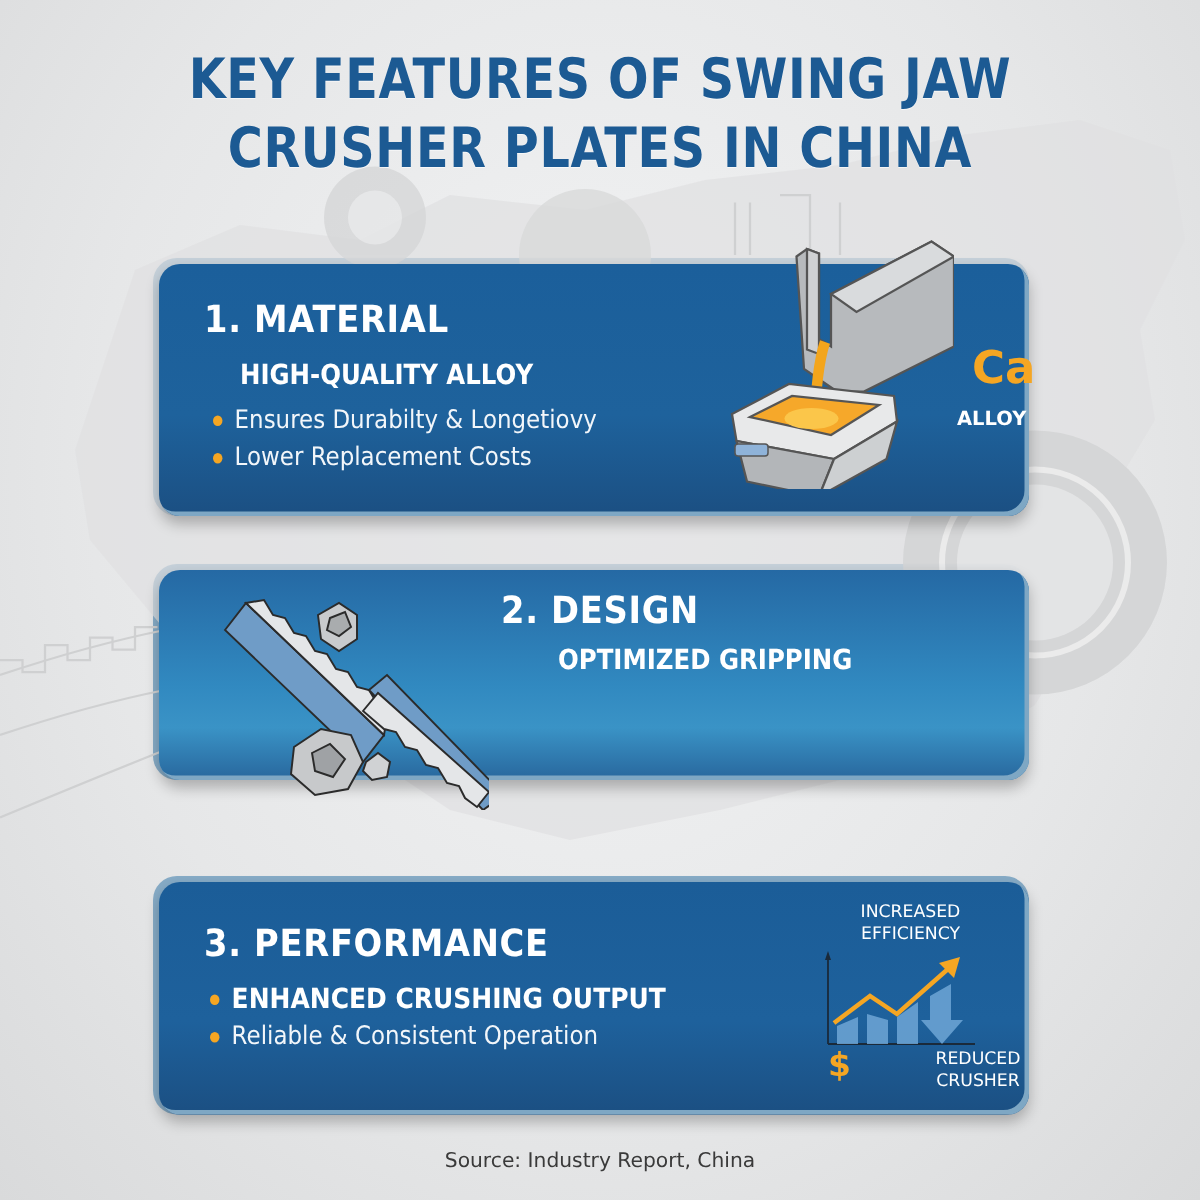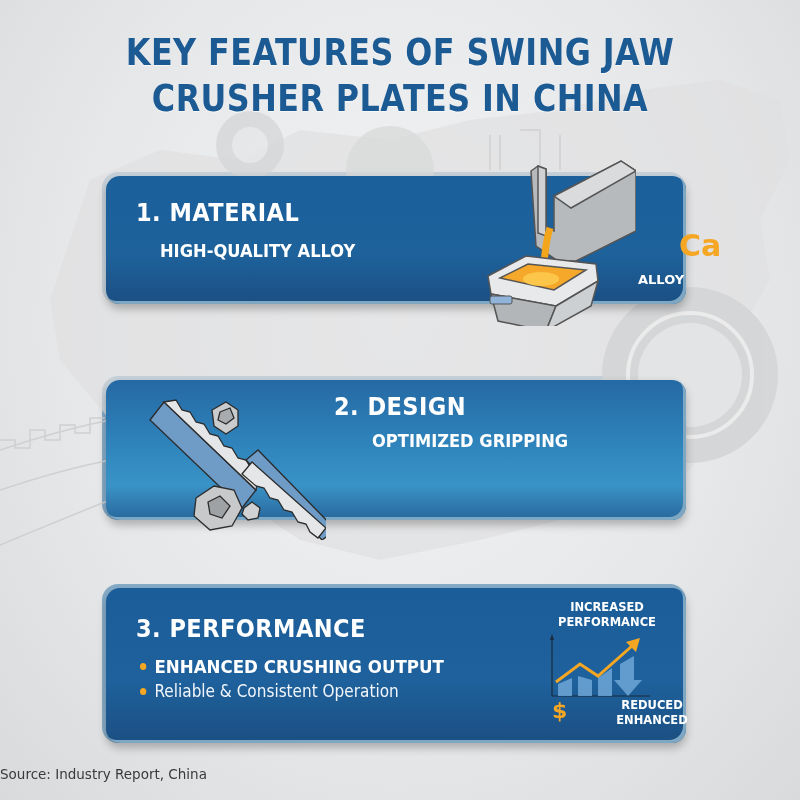--- a/index.html
+++ b/index.html
@@ -20,21 +20,21 @@
     }
     .card {
       position: absolute; left: 106px; width: 580px;
       border-radius: 14px;
       box-shadow: 0 5px 9px rgba(0,0,0,0.25), -3px -3px 0 #7ea7c4 inset;
     }
     .card::before {
       content: ""; position: absolute; left: -4px; top: -4px; right: 0; bottom: 0;
       border-radius: 16px; background: #86abc6; z-index: -1;
     }
-    .card1 { top: 176px; height: 128px; background: linear-gradient(180deg, #1b5f9b 0%, #1e629c 60%, #1b4f82 100%); }
+    .card1 { top: 176px; height: 168px; background: linear-gradient(180deg, #1b5f9b 0%, #1e629c 60%, #1b4f82 100%); }
     .card2 { top: 380px; height: 140px; background: linear-gradient(180deg, #2569a4 0%, #3189c0 55%, #3a93c6 75%, #28679d 100%); }
     .card3 { top: 588px; height: 155px; background: linear-gradient(180deg, #1b5d98 0%, #1e619c 60%, #1b4f82 100%); }
     .card-inner { position: absolute; inset: 0; border-radius: 14px; overflow: visible; }
     .heading {
       position: absolute; color: #fff; font-weight: bold;
       font-size: 25px; letter-spacing: 0.5px; white-space: nowrap;
       transform-origin: left center; transform: scaleX(0.9);
     }
     .subheading {
       position: absolute; color: #fff; font-weight: bold;
@@ -46,27 +46,27 @@
       color: #f2f6fa; font-size: 17px; line-height: 25px; white-space: nowrap;
       transform-origin: left center; transform: scaleX(0.9);
       display: flex; align-items: center;
     }
     .bullets li.bold { font-weight: bold; font-size: 18.5px; color: #fff; }
     .dot {
       display: inline-block; width: 7px; height: 7px; border-radius: 50%;
       background: #f5a623; margin-right: 9px; flex: none;
     }
     .source {
-      position: absolute; top: 766px; left: 0; width: 800px; text-align: left;
+      position: absolute; top: 766px; left: 0; width: 800px; text-align: center;
       font-size: 13.5px; color: #3a3a3a;
     }
     .icon-abs { position: absolute; }
-    .ca-text { position: absolute; color: #f5a623; font-weight: bold; font-size: 30px; margin-left: 31px; }
+    .ca-text { position: absolute; color: #f5a623; font-weight: bold; font-size: 30px; }
     .alloy-text { position: absolute; color: #fff; font-weight: bold; font-size: 13px; text-align: right; }
-    .chart-label { position: absolute; color: #fff; font-weight: bold; font-size: 11.5px; text-align: center; line-height: 15px; }
+    .chart-label { position: absolute; color: #fff; font-weight: normal; font-size: 11.5px; text-align: center; line-height: 15px; }
     .dollar { position: absolute; color: #f5a623; font-weight: bold; font-size: 22px; }
   </style>
 </head>
 <body>
 
 <svg class="bg-layer" width="800" height="800" viewBox="0 0 800 800">
 
   <path d="M90 180 L160 150 L240 160 L300 130 L390 140 L470 120 L560 110 L640 90 L720 80 L780 100 L790 160 L760 220 L770 280 L740 330 L760 380 L720 420 L690 470 L640 500 L560 520 L480 540 L380 560 L300 540 L240 500 L170 470 L110 420 L60 360 L50 300 L70 240 Z" fill="#dfe0e1" opacity="0.7"></path>
 
   <g fill="#d6d7d8" opacity="0.8">
@@ -93,20 +93,30 @@
 
 <h1 class="title">
   <span>KEY FEATURES OF SWING JAW</span><br>
   <span>CRUSHER PLATES IN CHINA</span>
 </h1>
 
 <section class="card card1">
   <div class="card-inner">
     <div class="heading" style="left:30px; top:22px;">1. MATERIAL</div>
     <div class="subheading" style="left:54px; top:64px;">HIGH-QUALITY ALLOY</div>
+    <ul class="bullets" style="left:36px; top:92px;">
+      <li>
+          <span class="dot"></span>
+          <span>Ensures Durabilty &amp; Longetiovy</span>
+        </li>
+      <li>
+          <span class="dot"></span>
+          <span>Lower Replacement Costs</span>
+        </li>
+    </ul>
   </div>
 
   <svg class="icon-abs" style="left:370px; top:-40px;" width="160" height="190" viewBox="0 0 160 190">
 
     <g stroke="#555" stroke-width="1.5">
       <path d="M55 35 L62 30 L70 33 L70 90 L78 95 L78 60 L145 25 L160 35 L160 95 L100 125 L82 125 L60 110 Z" fill="#b7babd"></path>
       <path d="M78 60 L145 25 L160 35 L95 72 Z" fill="#d9dbdd"></path>
       <path d="M62 30 L70 33 L70 100 L62 97 Z" fill="#cfd1d3"></path>
     </g>
 
@@ -157,35 +167,35 @@
           <span>ENHANCED CRUSHING OUTPUT</span>
         </li>
       <li>
           <span class="dot"></span>
           <span>Reliable &amp; Consistent Operation</span>
         </li>
     </ul>
   </div>
   <div class="chart-label" style="left:446px; top:12px; width:110px;">
     <div>INCREASED</div>
-    <div>PERFORMANCE</div>
+    <div>EFFICIENCY</div>
   </div>
   <svg class="icon-abs" style="left:440px; top:46px;" width="110" height="70" viewBox="0 0 110 70">
     <line x1="6" y1="4" x2="6" y2="62" stroke="#1a2a3a" stroke-width="1.2"></line>
     <line x1="6" y1="62" x2="104" y2="62" stroke="#1a2a3a" stroke-width="1.2"></line>
     <polygon points="4,6 6,0 8,6" fill="#1a2a3a"></polygon>
     <g fill="#6ea6d6" opacity="0.85">
       <polygon points="12,62 12,50 26,44 26,62"></polygon>
       <polygon points="32,62 32,42 46,46 46,62"></polygon>
       <polygon points="52,62 52,44 66,34 66,62"></polygon>
       <polygon points="74,30 88,22 88,46 96,46 82,62 68,46 74,46"></polygon>
     </g>
     <polyline points="10,48 34,30 52,42 86,12" fill="none" stroke="#f5a623" stroke-width="3"></polyline>
     <polygon points="80,8 94,4 90,18" fill="#f5a623"></polygon>
   </svg>
   <div class="dollar" style="left:446px; top:110px;">$</div>
   <div class="chart-label" style="left:466px; top:110px; width:80px;margin-left:40px;">
     <div>REDUCED</div>
-    <div>ENHANCED</div>
+    <div>CRUSHER</div>
   </div>
 </section>
 
 <div class="source">Source: Industry Report, China</div>
 
 </body></html>

